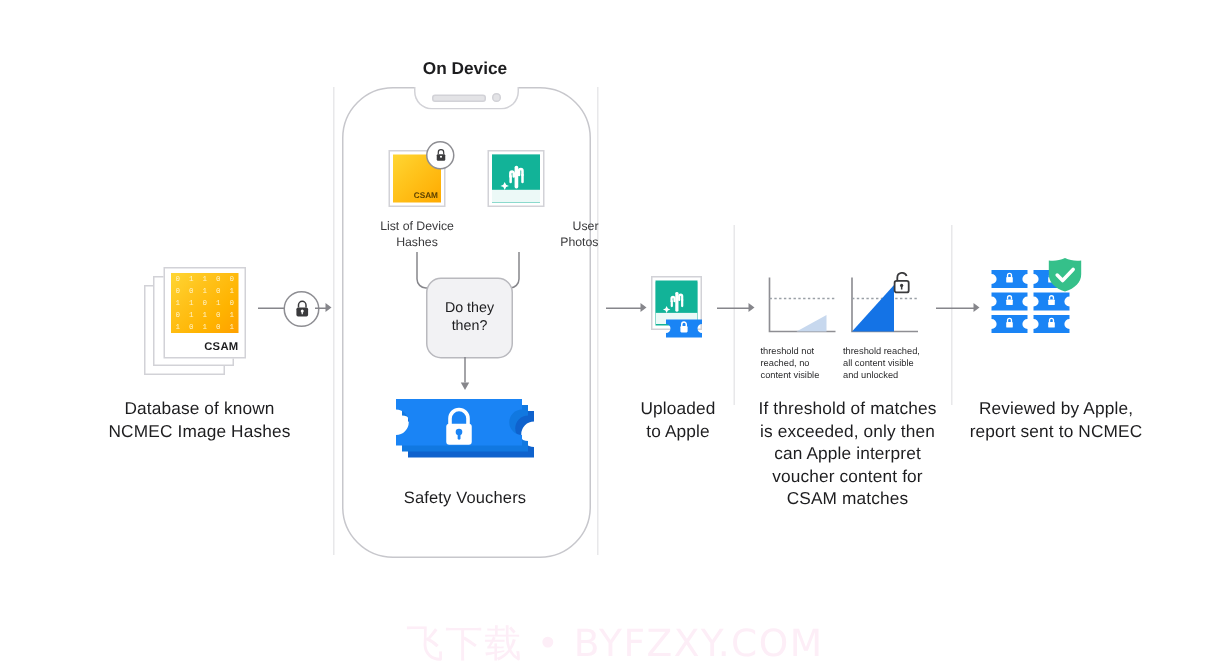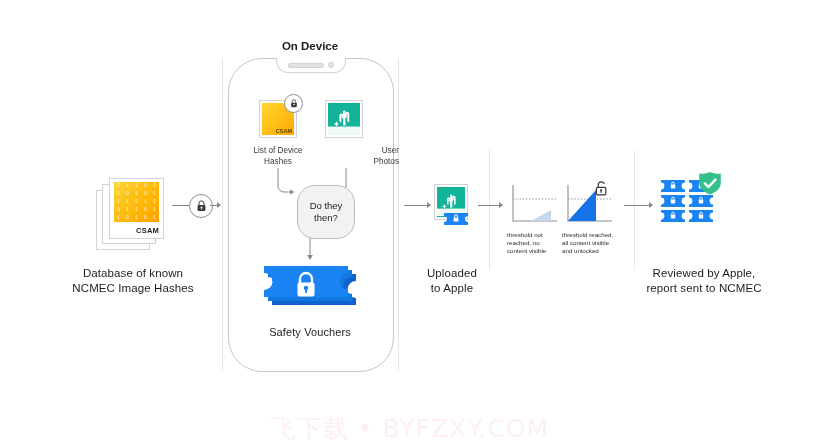--- a/index.html
+++ b/index.html
@@ -222,21 +222,21 @@
     <div>Photos</div>
   </div>
 
   <svg class="abs" style="left:262px;top:168px;width:100px;height:32px;" viewBox="0 0 100 32">
     <path d="M16 0v18a6 6 0 0 0 6 6h6" fill="none" stroke="#86868b" stroke-width="1"></path>
     <path d="M28 21.5l4.5 2.5-4.5 2.5z" fill="#86868b"></path>
     <path d="M84 0v18a6 6 0 0 1-6 6h-6" fill="none" stroke="#86868b" stroke-width="1"></path>
     <path d="M72 21.5l-4.5 2.5 4.5 2.5z" fill="#86868b"></path>
   </svg>
 
-  <div class="match-box" style="left:297px;top:185px;width:56px;height:52px;border-radius:18px;">
+  <div class="match-box" style="left:284px;top:185px;width:56px;height:52px;">
     <div>
       <div>Do they</div>
       <div>then?</div>
     </div>
   </div>
 
   <svg class="abs" style="left:303px;top:238px;width:14px;height:24px;" viewBox="0 0 14 24">
     <path d="M7 0v17" fill="none" stroke="#86868b" stroke-width="1"></path>
     <path d="M4.2 17l2.8 5 2.8-5z" fill="#86868b"></path>
   </svg>
@@ -308,20 +308,27 @@
     <rect x="4.4" y="8.3" width="9.4" height="7.6" rx="1.3" fill="none" stroke="#3a3a3c" stroke-width="1.2"></rect>
     <circle cx="9.1" cy="11.3" r="1.1" fill="#3a3a3c"></circle>
     <rect x="8.6" y="11.6" width="1" height="2.4" fill="#3a3a3c"></rect>
   </svg>
   <div class="abs label-xs" style="left:562px;top:231px;width:60px;">
     <div>threshold reached,</div>
     <div>all content visible</div>
     <div>and unlocked</div>
   </div>
 
+  <div class="abs caption" style="left:495px;top:266px;width:140px;">
+    <div>If threshold of matches</div>
+    <div>is exceeded, only then</div>
+    <div>can Apple interpret</div>
+    <div>voucher content for</div>
+    <div>CSAM matches</div>
+  </div>
 
   <div class="abs arrow-line" style="left:624px;top:205px;width:26px;"></div>
   <div class="abs arrow-head" style="left:649px;top:202px;"></div>
 
   <svg class="abs" style="left:659px;top:170px;width:68px;height:62px;" viewBox="0 0 68 62">
     <g>
       <path d="M2 10h24v2.6a3.4 3.4 0 0 0 0 6.8V22H2v-2.6a3.4 3.4 0 0 0 0-6.8z" fill="#1a84f5"></path>
       <rect x="11.8" y="14.6" width="4.4" height="3.8" rx=".6" fill="#ffffff"></rect>
       <path d="M12.7 14.6v-1.1a1.3 1.3 0 0 1 2.6 0v1.1" fill="none" stroke="#ffffff" stroke-width=".9"></path>
       <path d="M30 10h24v2.6a3.4 3.4 0 0 0 0 6.8V22H30v-2.6a3.4 3.4 0 0 0 0-6.8z" fill="#1a84f5"></path>

